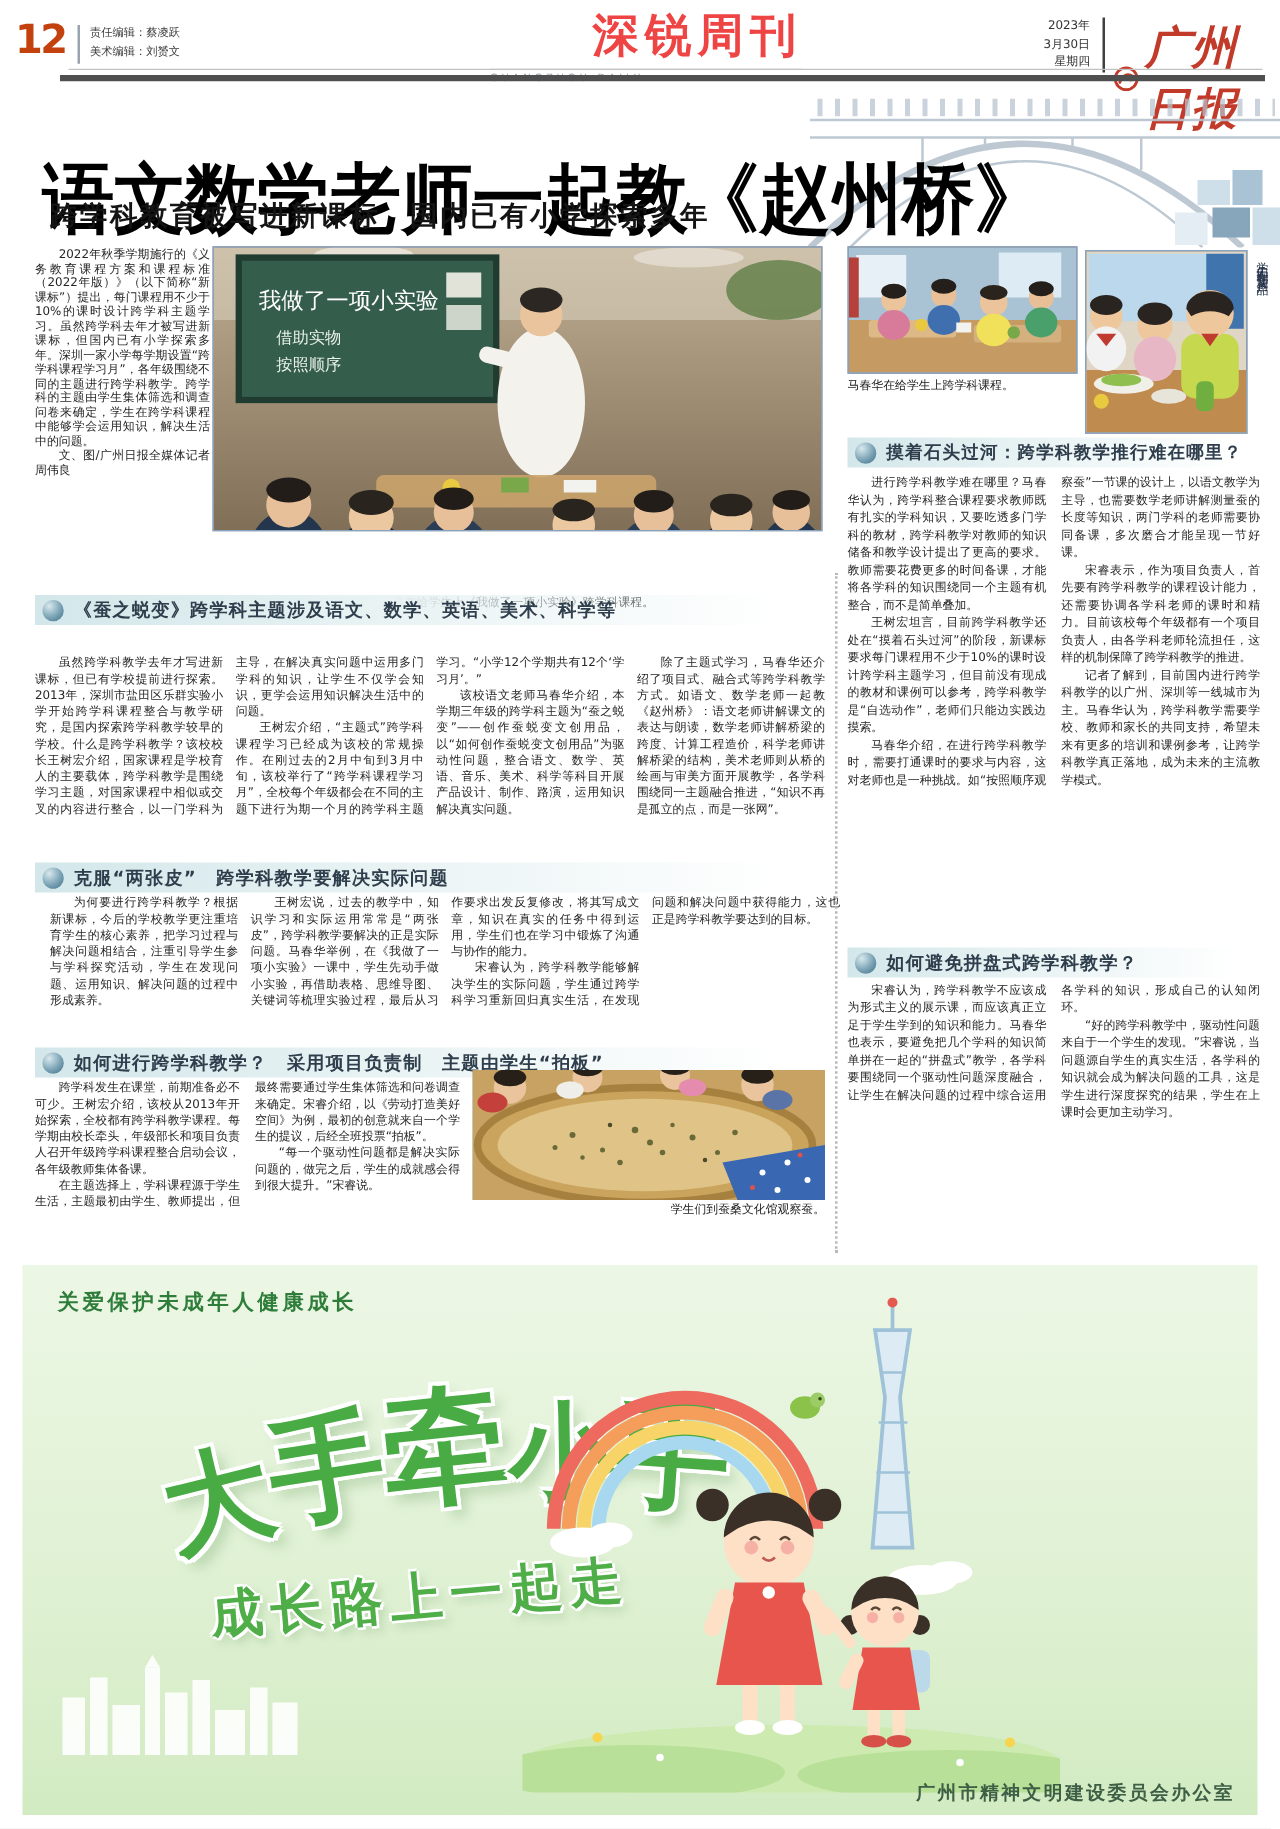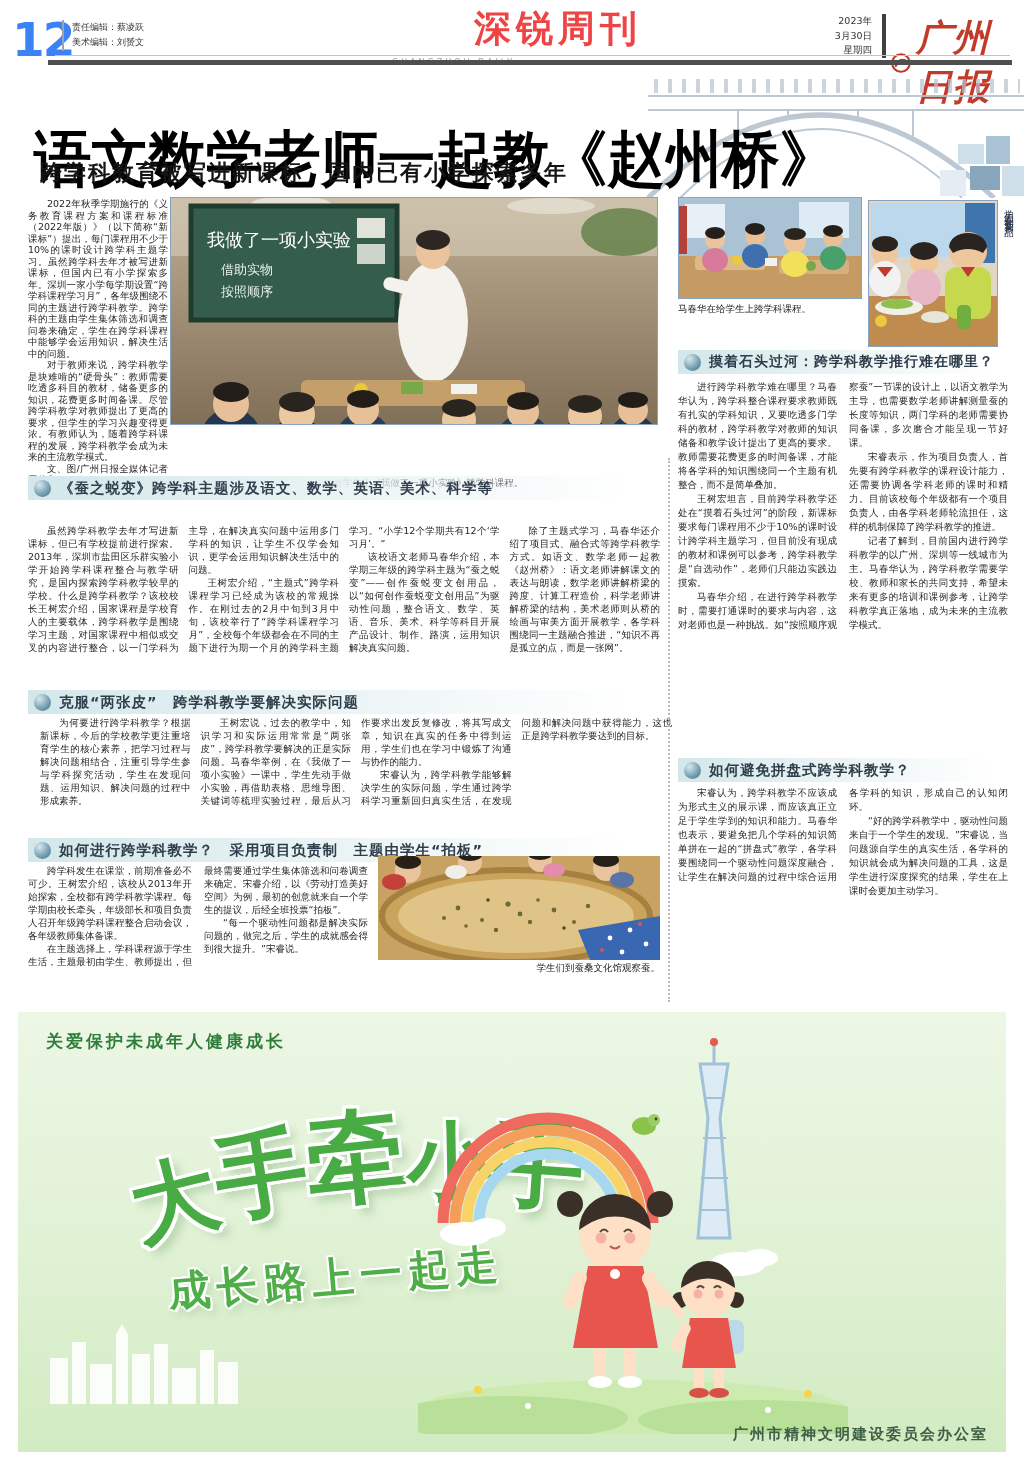--- a/index.html
+++ b/index.html
@@ -1,27 +1,27 @@
 <!DOCTYPE html>
 <html><head>
 <meta charset="utf-8">
 <style>
   html,body{margin:0;padding:0;background:#e9e9e9;}
   #page{position:relative;width:1024px;height:1463px;background:#fff;margin:0 auto;
         font-family:"DejaVu Sans","Liberation Sans",sans-serif;color:#222;overflow:hidden;}
   
-  .pagenum{position:absolute;left:12px;top:12px;font-size:47px;font-weight:900;color:#3b82f6;letter-spacing:-2px;}
+  .pagenum{position:absolute;left:12px;top:12px;font-size:32px;font-weight:900;color:#c2410c;letter-spacing:-2px;}
   .editors{position:absolute;left:62px;top:20px;font-size:9px;color:#3a3a3a;line-height:1.7;
            border-left:2px solid #9aa4ae;padding-left:8px;}
   .masthead{position:absolute;left:392px;top:4px;width:250px;text-align:center;}
   .masthead-title{font-size:37px;font-weight:900;color:#ef4444;letter-spacing:5px;
                   font-family:Liberation Sans, sans-serif;text-align:right;}
   .masthead-sub{font-size:8px;color:#96a2ae;letter-spacing:3px;text-align:left;margin-top:1px;border-top:1px solid #c3c9cf;padding-top:2px;}
   .dateblock{position:absolute;left:812px;top:14px;width:60px;font-size:9.5px;color:#333;text-align:right;line-height:1.55;
-             border-right:4px solid #404040;padding-right:10px;height:44px;}
+             border-right:2px solid #404040;padding-right:10px;height:44px;}
   .brand{position:absolute;left:890px;top:14px;display:flex;align-items:center;gap:4px;}
   .brand-text{font-size:36px;font-weight:900;font-style:italic;color:#c23b2a;
               font-family:"Liberation Serif","DejaVu Serif",serif;letter-spacing:1px;}
   .rule-light{position:absolute;left:55px;top:55px;width:955px;height:0;border-top:1px solid #c2c2c2;}
   .rule-dark{position:absolute;left:48px;top:60px;width:964px;height:5px;background:#4f4f4f;}
   
   .bridge-art{position:absolute;left:628px;top:66px;width:396px;height:132px;}
   .headline{position:absolute;left:34px;top:78px;width:980px;font-size:61px;font-weight:900;color:#000;
             letter-spacing:0px;white-space:nowrap;transform:scaleX(.94);transform-origin:left;
             font-family:"Liberation Serif","DejaVu Serif",serif;}
@@ -114,21 +114,20 @@
       <rect x="342" y="100" width="30" height="24" fill="#87a6bc"></rect>
       <rect x="374" y="100" width="22" height="30" fill="#cfdfe9"></rect>
       <rect x="312" y="104" width="26" height="26" fill="#e3edf3"></rect>
     </g>
   </svg>
   <h1 class="headline">语文数学老师一起教《赵州桥》</h1>
   <div class="subhead">跨学科教育被写进新课标　国内已有小学探索多年</div>
 
   <div class="col-text" style="position:absolute;left:28px;top:198px;width:140px;height:292px;">
     <p>2022年秋季学期施行的《义务教育课程方案和课程标准（2022年版）》（以下简称“新课标”）提出，每门课程用不少于10%的课时设计跨学科主题学习。虽然跨学科去年才被写进新课标，但国内已有小学探索多年。深圳一家小学每学期设置“跨学科课程学习月”，各年级围绕不同的主题进行跨学科教学。跨学科的主题由学生集体筛选和调查问卷来确定，学生在跨学科课程中能够学会运用知识，解决生活中的问题。</p>
-    <p>对于教师来说，跨学科教学是块难啃的“硬骨头”：教师需要吃透多科目的教材，储备更多的知识，花费更多时间备课。尽管跨学科教学对教师提出了更高的要求，但学生的学习兴趣变得更浓。有教师认为，随着跨学科课程的发展，跨学科教学会成为未来的主流教学模式。</p>
     <p class="byline">文、图/广州日报全媒体记者 周伟良</p>
   </div>
 
   <div class="photo" style="left:170px;top:197px;width:488px;height:228px;text-decoration:underline;">
     <svg viewBox="0 0 486 274" width="486" height="274">
       <defs>
         <linearGradient id="g1" x1="0" y1="0" x2="0" y2="1">
           <stop offset="0" stop-color="#c0af93"></stop>
             <stop offset="1" stop-color="#73614b"></stop>
         </linearGradient>

